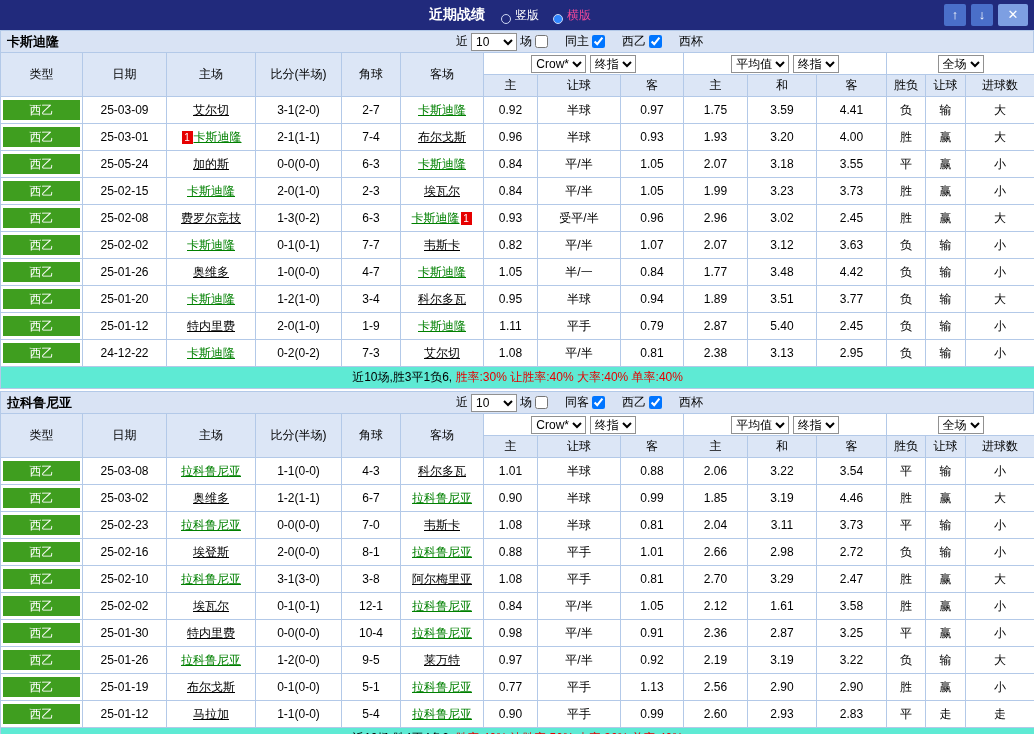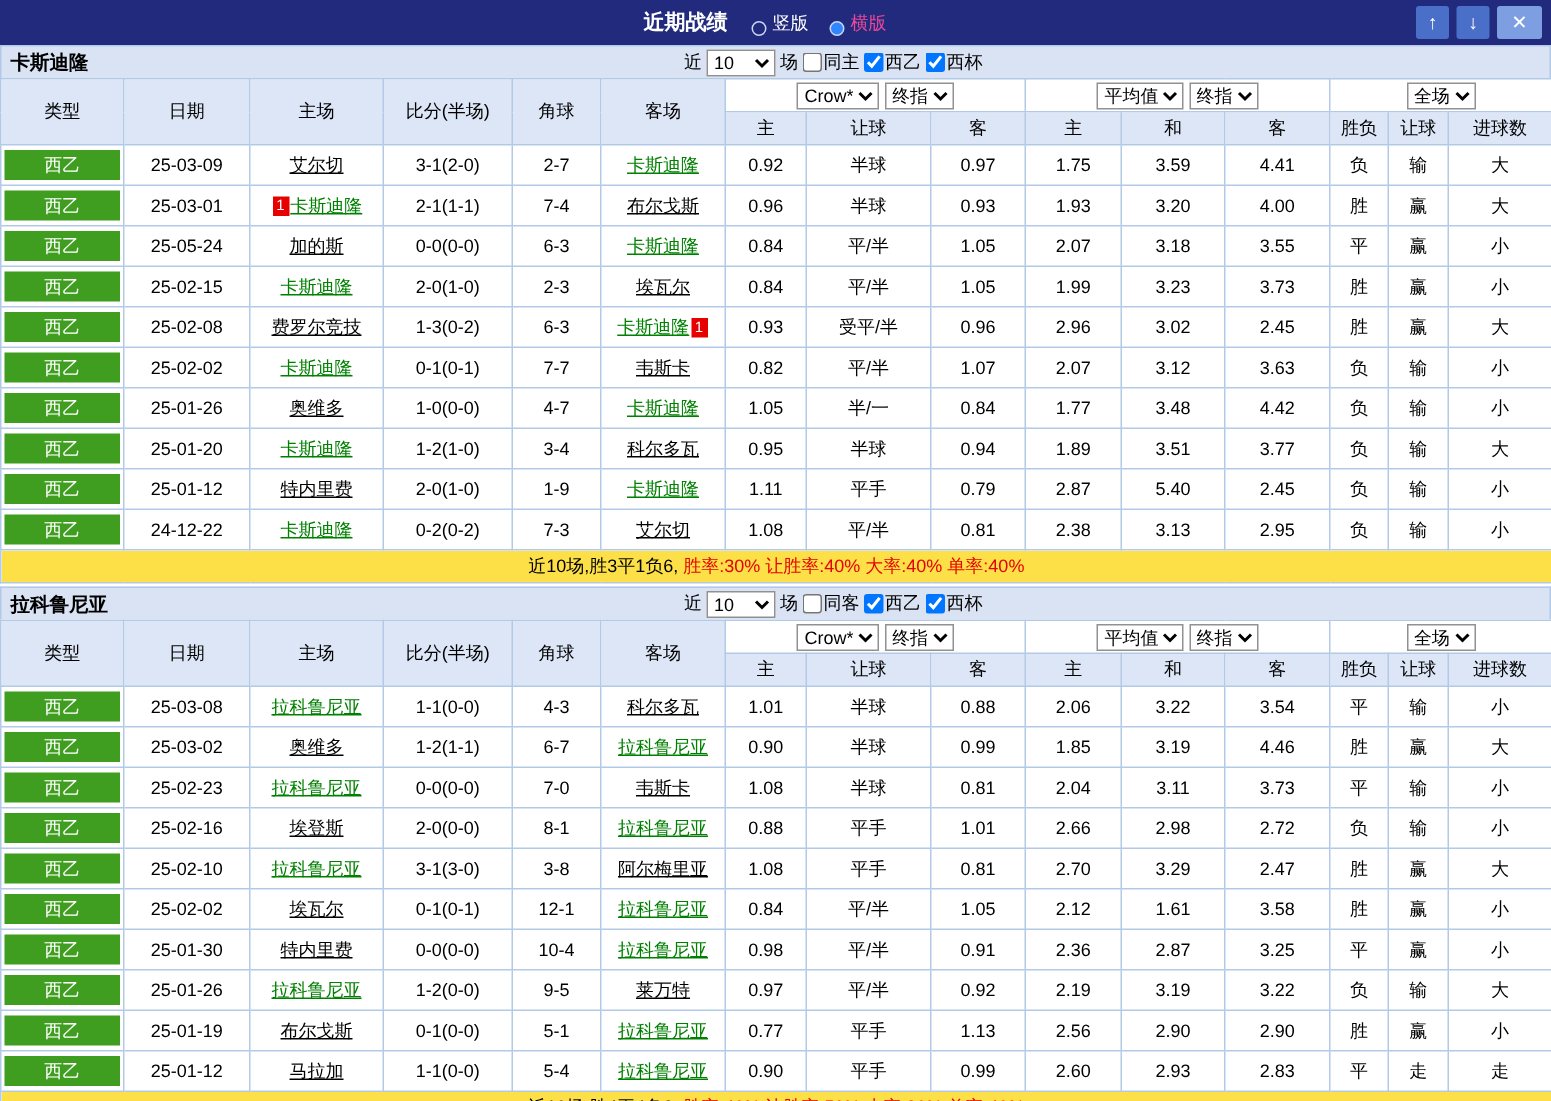--- a/index.html
+++ b/index.html
@@ -21,21 +21,21 @@
             font-size: 13px; line-height: 20px; cursor: pointer; border-radius: 2px; padding: 0; }
   .tb-btn.close { background: #7d9fe2; width: 30px; }
 
   
   .section { width: 1034px; }
   .section + .section { margin-top: 2px; }
   .section-bar { height: 22px; background: #d9e3f4; border: 1px solid #b3c9e8; border-bottom: 0;
                  display: flex; align-items: center; position: relative; font-size: 12px; }
   .section-team { font-weight: bold; font-size: 13px; margin-left: 6px; color: #000; }
   .section-filter { position: absolute; left: 455px; display: flex; align-items: center; gap: 3px; color: #000; }
-  .section-filter label.cb { display: inline-flex; align-items: center; gap: 1px; cursor: pointer; }
+  .section-filter label.cb { display: inline-flex; align-items: center; gap: 17px; cursor: pointer; }
   .section-filter input[type=checkbox] { width: 13px; height: 13px; margin: 0; }
 
   select { font-size: 12px; height: 18px; border: 1px solid #919191; background: #fff;
            font-family: Liberation Sans, sans-serif; }
   .games-sel { width: 46px; }
 
   
   table.stats { border-collapse: collapse; table-layout: fixed; width: 1034px; font-size: 12px; }
   .stats th, .stats td { border: 1px solid #b3c9e8; text-align: center; padding: 0;
                          overflow: hidden; white-space: nowrap; }
@@ -45,21 +45,21 @@
   .badge { display: block; margin: 3px 2px; background: #3f9e1f; color: #fff;
            height: 20px; line-height: 20px; font-size: 12px; }
   a.team { color: #000; text-decoration: underline; cursor: pointer; }
   a.team.focus { color: #008000; }
   td.score { color: #e60000; }
   .card { display: inline-block; background: #e60000; color: #fff; font-size: 10px;
           width: 11px; height: 13px; line-height: 13px; vertical-align: middle; margin: 0 1px; }
   .r-red { color: #e60000; }
   .r-blue { color: #0000d0; }
   .r-green { color: #008800; }
-  .summary-row td { height: 22px; background: #fde047; color: #000; margin-top: 39px; }
+  .summary-row td { height: 22px; background: #5eead4; color: #000; margin-top: 39px; }
   .summary-red { color: #e60000; }
 </style>
 </head>
 <body>
 
 <div class="topbar">
   <div class="topbar-center">
     <span class="topbar-title">近期战绩</span>
     <span class="radio">
       <span class="radio-circle"></span>

